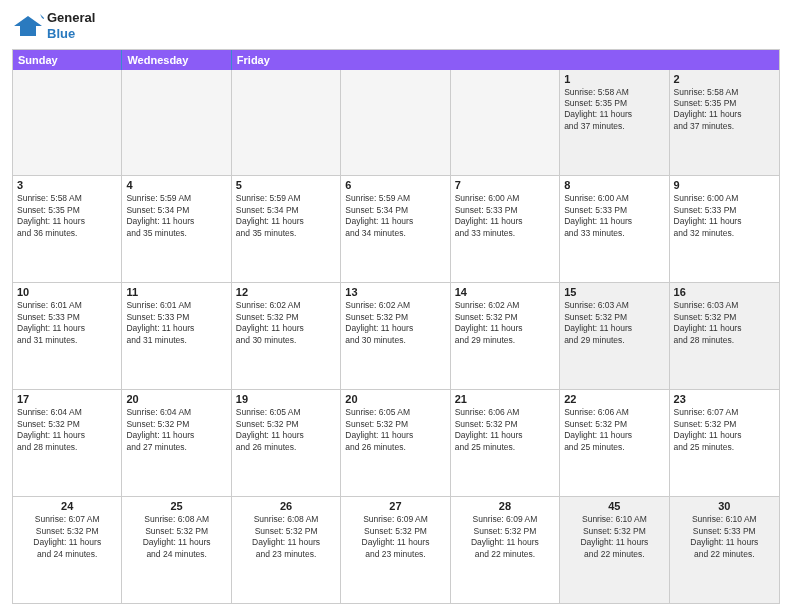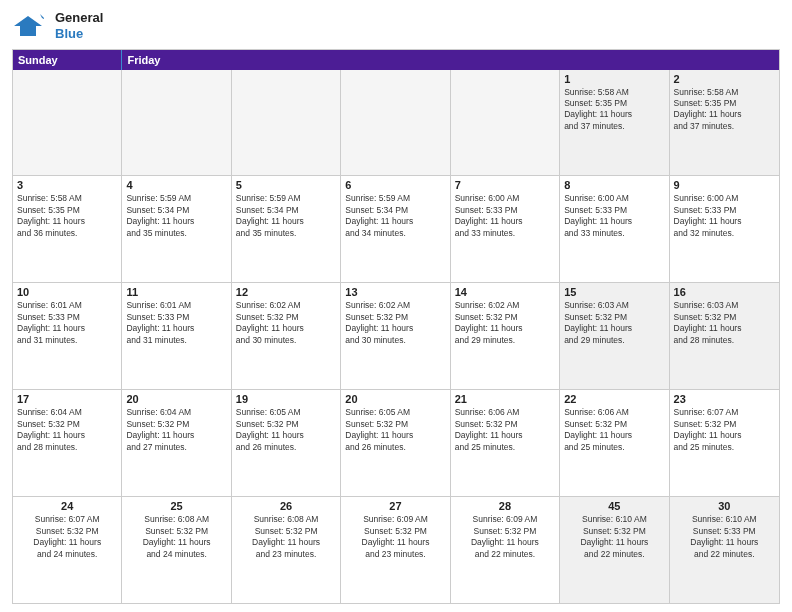--- a/index.html
+++ b/index.html
@@ -42,21 +42,21 @@
     }
     .calendar {
       flex: 1;
       display: flex;
       flex-direction: column;
       border: 1px solid #ccc;
     }
     .cal-header {
       display: grid;
       grid-template-columns: repeat(7, 1fr);
-      background: #4c1d95;
+      background: #8b5cf6;
     }
     .cal-header-cell {
       color: #fff;
       font-size: 11px;
       font-weight: bold;
       padding: 4px 5px;
       text-align: left;
       border-right: 1px solid #3a8acf;
     }
     .cal-header-cell:last-child {
@@ -105,40 +105,41 @@
       color: #333;
       line-height: 1.35;
     }
   </style>
 </head>
 <body>
 
 <div class="page">
   <div class="header">
     <div class="logo">
-  <div style="display:flex;align-items:center;gap:11px;">
+  <div style="display:flex;align-items:center;gap:3px;">
     <svg width="32" height="28" viewBox="0 0 32 28" xmlns="http://www.w3.org/2000/svg">
       <polygon points="16,4 30,14 24,14 24,24 8,24 8,14 2,14" fill="#2a7abf"></polygon>
       <polygon points="28,2 34,8 30,6" fill="#2a7abf"></polygon>
     </svg>
     <div style="font-family:Arial;font-size:13px;font-weight:bold;line-height:1.25;">
       <div style="color:#222;">General</div>
       <div style="color:#2a7abf;">Blue</div>
     </div>
   </div>
 </div>
     <div class="title-block">
       <div class="month-title"></div>
       <div class="location"></div>
     </div>
   </div>
 
   <div class="calendar">
     <div class="cal-header">
     <div class="cal-header-cell">Sunday</div>
+        <div class="cal-header-cell">Wednesday</div>
         <div class="cal-header-cell">Friday</div>
       </div>
     <div class="cal-body">
     <div class="cal-week">
           <div class="cal-cell empty"></div>
           <div class="cal-cell empty"></div>
           <div class="cal-cell empty"></div>
           <div class="cal-cell empty"></div>
           <div class="cal-cell empty"></div>
           <div class="cal-cell shaded">

